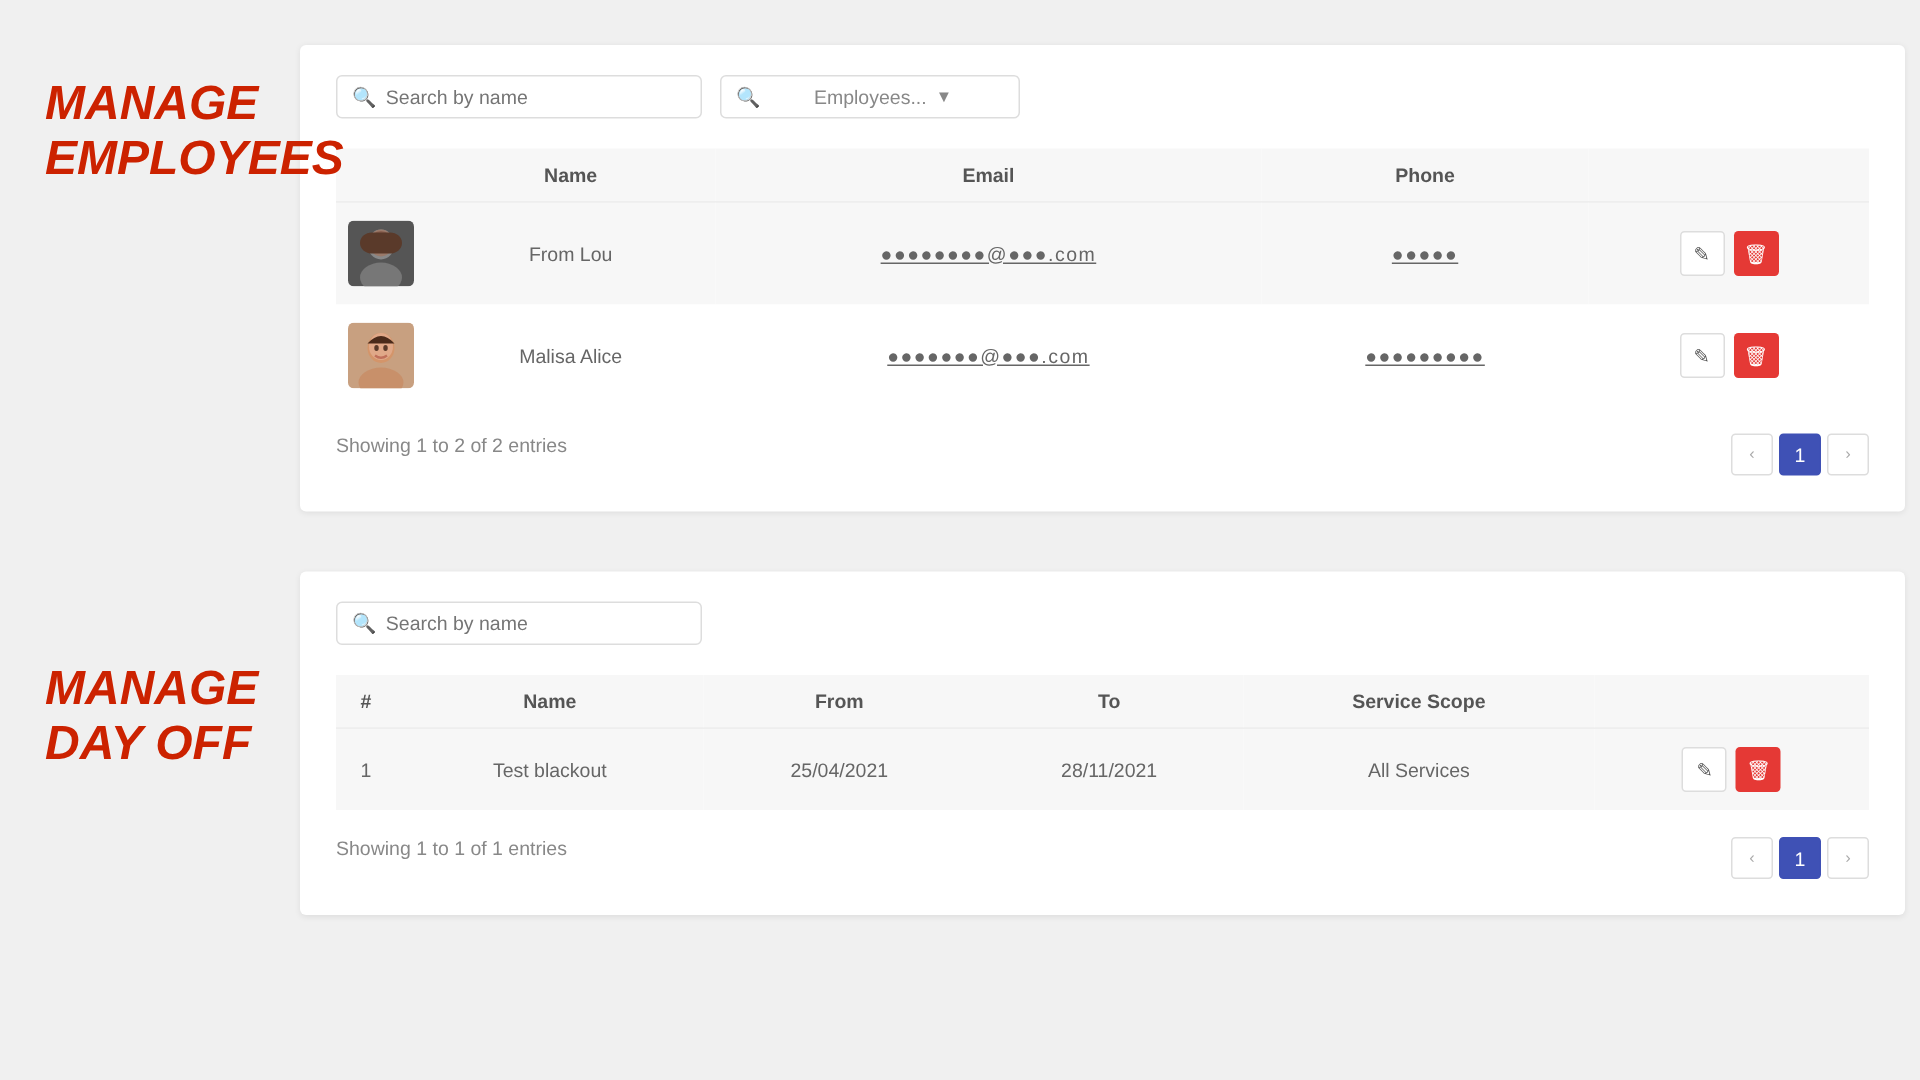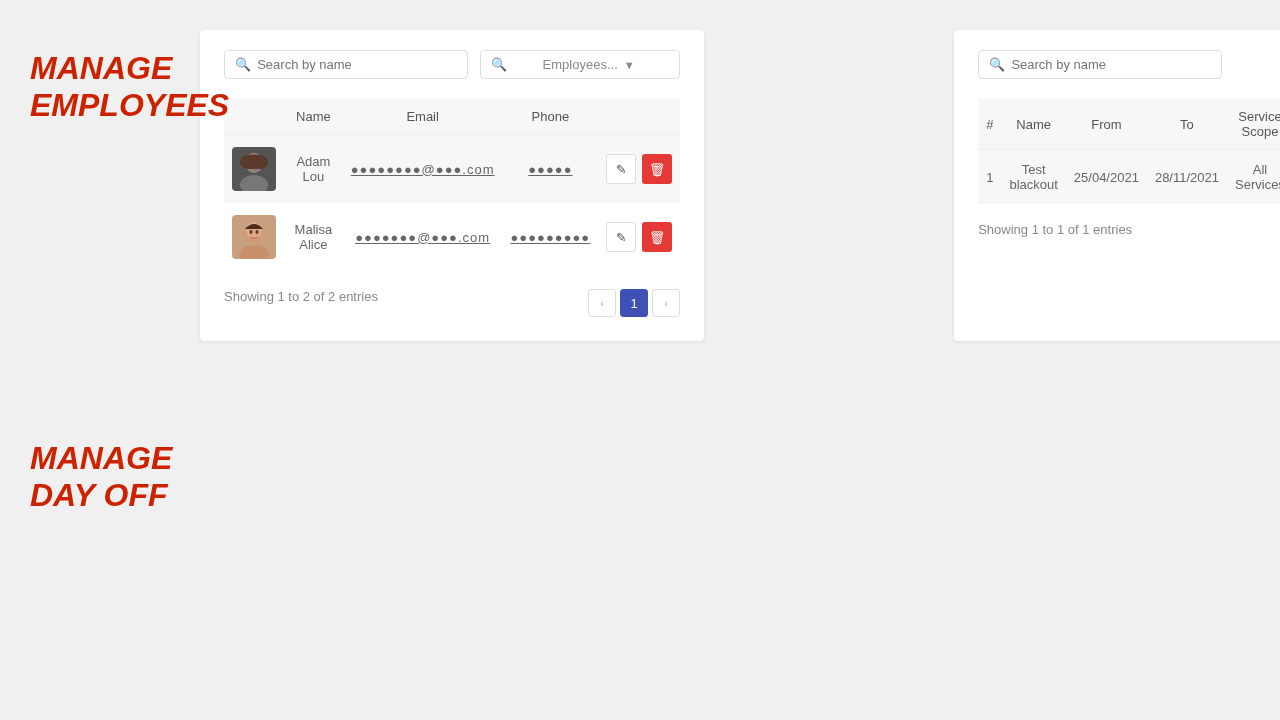--- a/index.html
+++ b/index.html
@@ -8,21 +8,21 @@
       font-family: Arial, sans-serif;
       font-size: 13px;
       color: #444;
       min-height: 720px;
       width: 1280px;
       overflow-x: hidden;
     }
 
     .page-wrapper {
       display: flex;
-      flex-direction: row;
+      flex-direction: column;
       padding: 30px 0;
       gap: 40px;
       position: relative;
     }
 
     
     .section-title {
       position: absolute;
       left: 30px;
       font-size: 32px;
@@ -107,21 +107,21 @@
 
     
     .data-table {
       width: 100%;
       border-collapse: collapse;
     }
 
     .data-table th {
       text-align: center;
       padding: 10px 8px;
-      font-weight: 400;
+      font-weight: 700;
       color: #555;
       font-size: 13px;
       border-bottom: 1px solid #eee;
     }
 
     .data-table td {
       text-align: center;
       padding: 12px 8px;
       vertical-align: middle;
       font-size: 13px;
@@ -271,21 +271,21 @@
           <svg width="44" height="44" viewBox="0 0 44 44" xmlns="http://www.w3.org/2000/svg">
           <rect width="44" height="44" fill="#555"></rect>
           <ellipse cx="22" cy="16" rx="9" ry="10" fill="#888"></ellipse>
           <ellipse cx="22" cy="38" rx="14" ry="10" fill="#777"></ellipse>
           <ellipse cx="22" cy="15" rx="8" ry="9" fill="#9a7a6a"></ellipse>
           <ellipse cx="22" cy="14" rx="7" ry="7" fill="#8a6050"></ellipse>
           <rect x="8" y="8" width="28" height="14" rx="8" fill="#5a3a2a"></rect>
         </svg>
         </div>
       </td>
-      <td>Adam Lou</td>
+      <td>From Lou</td>
       <td class="blurred">●●●●●●●●@●●●.com</td>
       <td class="blurred">●●●●●</td>
       <td>
         <div class="action-buttons">
           <button class="btn-edit" title="Edit">✎</button>
           <button class="btn-delete" title="Delete">🗑</button>
         </div>
       </td>
     </tr>
           <tr>

